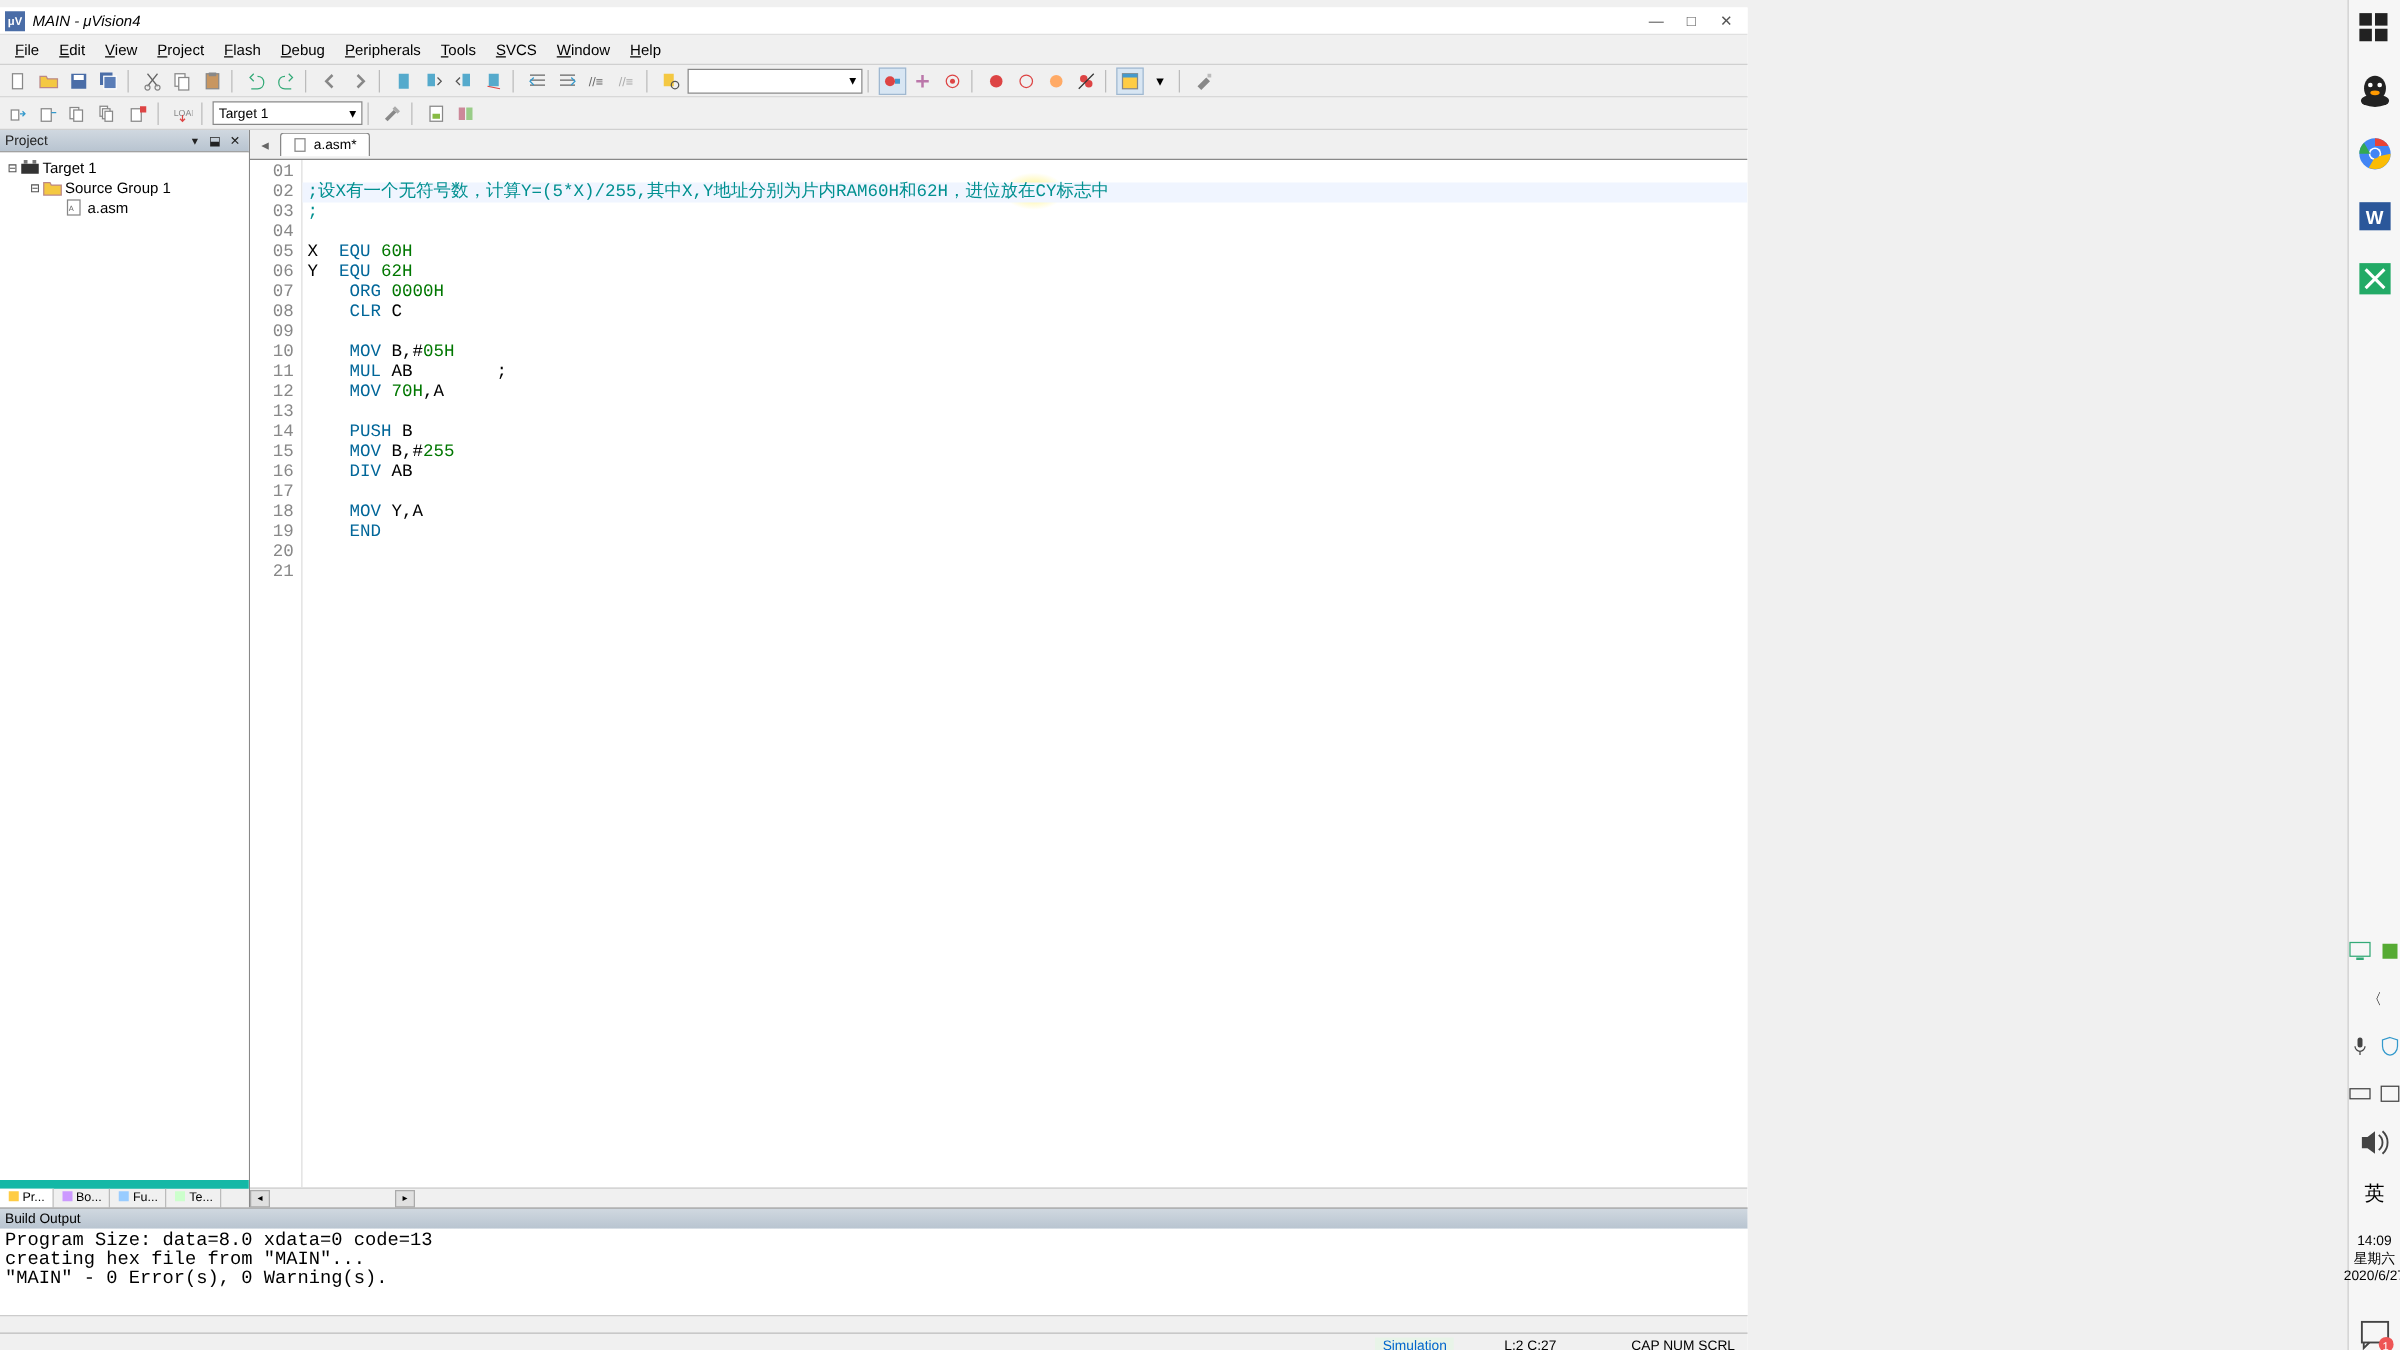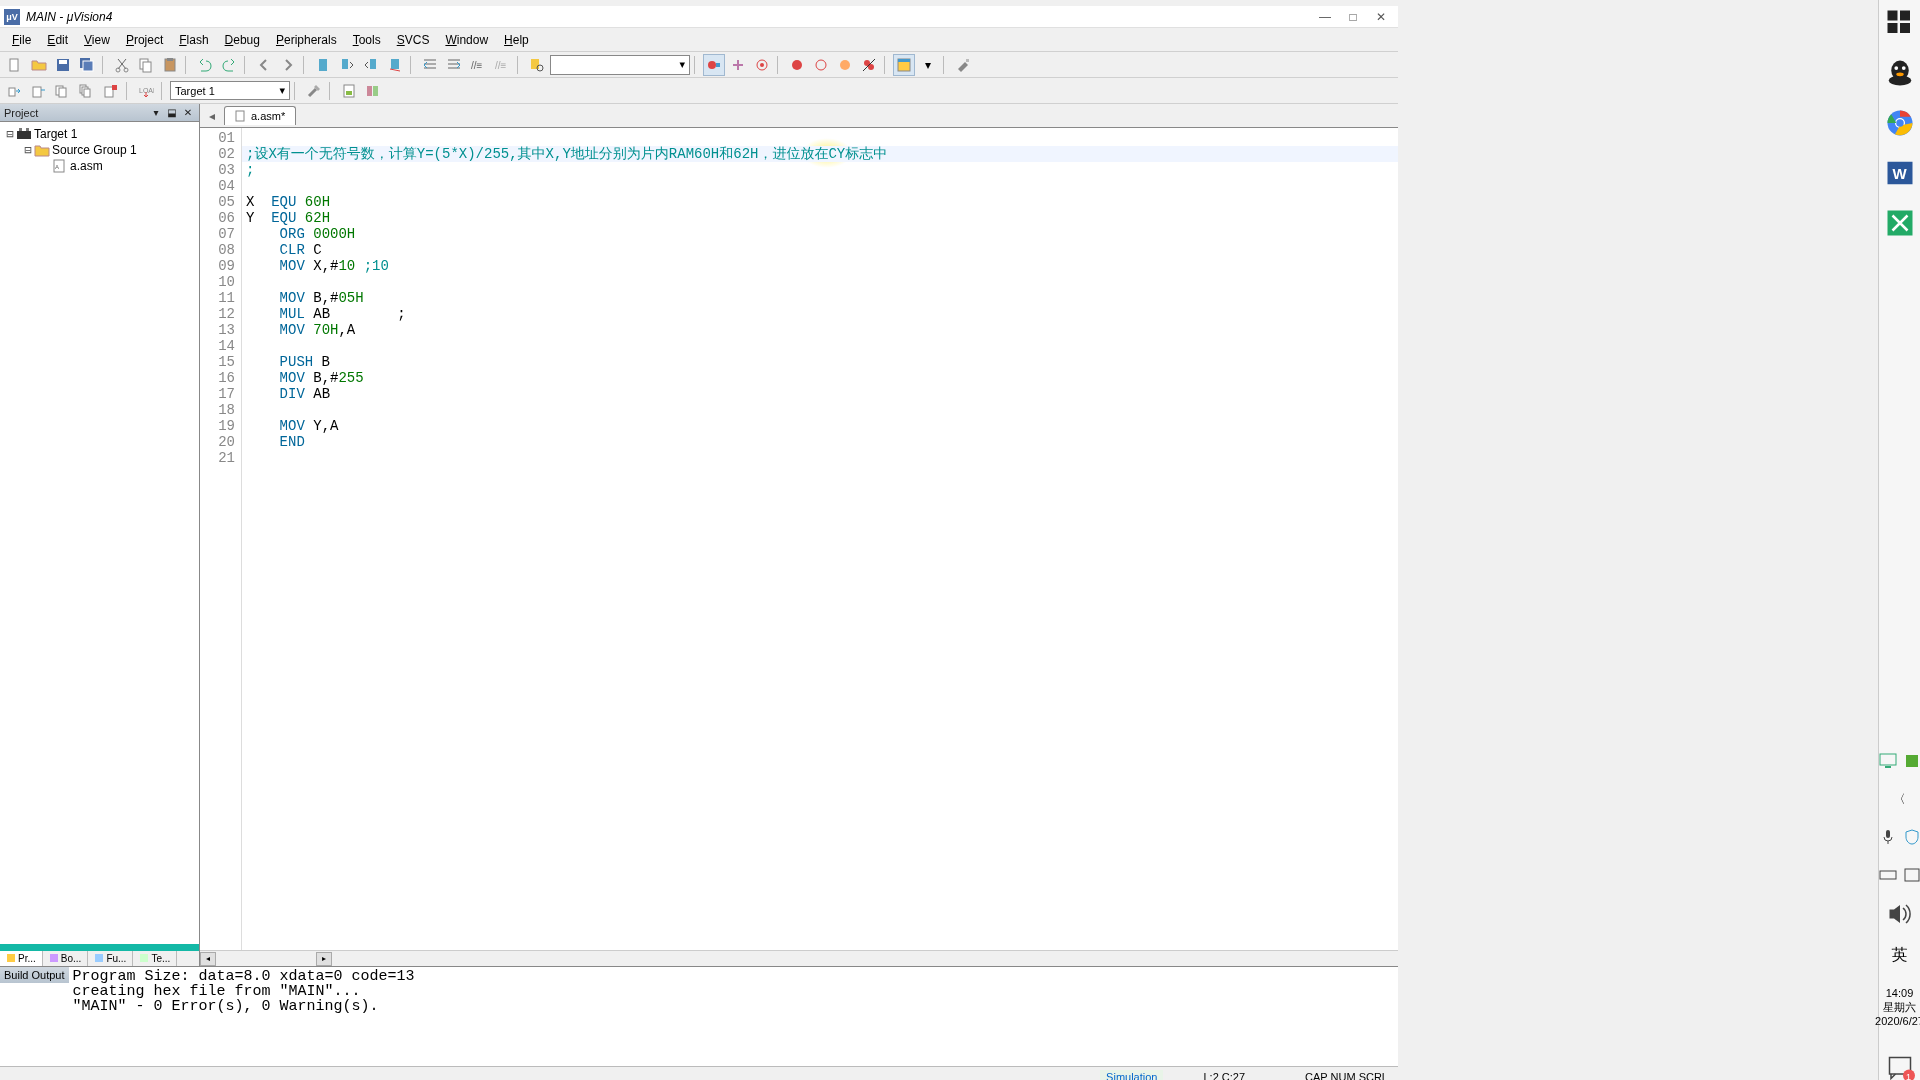--- a/index.html
+++ b/index.html
@@ -42,21 +42,21 @@
 .gutter .ln { height: 16px; line-height: 16px; text-align: right; }
 .code { flex: 1; padding-top: 2px; position: relative; }
 .code .line { height: 16px; line-height: 16px; white-space: pre; padding-left: 4px; position: relative; }
 .code .line.hl { background: #f0f5ff; }
 .kw { color: #006699; }
 .num { color: #007700; }
 .cmt { color: #009090; }
 .highlight-spot { position: absolute; width: 50px; height: 30px; background: radial-gradient(ellipse, rgba(255,240,100,0.9) 0%, rgba(255,240,100,0) 70%); pointer-events: none; }
 .hscroll { height: 16px; background: #f0f0f0; border-top: 1px solid #ccc; display: flex; align-items: center; }
 .hscroll .sb-btn { width: 16px; height: 14px; background: #e0e0e0; border: 1px solid #aaa; cursor: pointer; display: flex; align-items: center; justify-content: center; font-size: 8px; }
-.build-panel { height: 100px; border-top: 1px solid #888; display: flex; }
+.build-panel { height: 100px; border-top: 1px solid #888; display: flex; flex-direction: column; }
 .build-header { height: 16px; background: linear-gradient(#d0d8e0,#b8c4d0); padding: 0 4px; font-size: 11px; display: flex; align-items: center; }
 .build-body { flex: 1; background: #fff; font-family: "Courier New", monospace; font-size: 15px; padding: 2px 4px; overflow: auto; }
 .build-body .bl { white-space: pre; line-height: 15px; }
 .build-scroll { height: 14px; background: #f0f0f0; border-top: 1px solid #ccc; }
 .statusbar { height: 20px; background: #f0f0f0; border-top: 1px solid #bbb; display: flex; align-items: center; font-size: 11px; padding: 0 6px; }
 .statusbar .st-sim { margin-left: auto; margin-right: 40px; color: #0066cc; background: #e8f4e8; padding: 1px 6px; }
 .statusbar .st-pos { margin-right: 60px; }
 .statusbar .st-caps { margin-right: 4px; }
 .right-rail { position: absolute; right: 0; top: 0; width: 42px; height: 1080px; background: #f6f6f6; border-left: 1px solid #ccc; display: flex; flex-direction: column; align-items: center; padding-top: 8px; gap: 20px; }
 .rail-icn { width: 30px; height: 30px; display: flex; align-items: center; justify-content: center; cursor: pointer; }
@@ -450,21 +450,20 @@
         <div class="code" id="code">
           <div class="highlight-spot" style="left:560px; top:10px;"></div>
         <div class="line"><span></span></div>
             <div class="line hl"><span class="cmt">;设X有一个无符号数，计算Y=(5*X)/255,其中X,Y地址分别为片内RAM60H和62H，进位放在CY标志中</span></div>
             <div class="line"><span class="cmt">;</span></div>
             <div class="line"><span></span></div>
             <div class="line"><span>X  </span><span class="kw">EQU</span><span> </span><span class="num">60H</span></div>
             <div class="line"><span>Y  </span><span class="kw">EQU</span><span> </span><span class="num">62H</span></div>
             <div class="line"><span>    </span><span class="kw">ORG</span><span> </span><span class="num">0000H</span></div>
             <div class="line"><span>    </span><span class="kw">CLR</span><span> C</span></div>
-            <div class="line"><span>    </span><span class="kw">MOV</span><span> X,#</span><span class="num">10</span><span class="cmt"> ;10</span></div>
             <div class="line"><span></span></div>
             <div class="line"><span>    </span><span class="kw">MOV</span><span> B,#</span><span class="num">05H</span></div>
             <div class="line"><span>    </span><span class="kw">MUL</span><span> AB        ;</span></div>
             <div class="line"><span>    </span><span class="kw">MOV</span><span> </span><span class="num">70H</span><span>,A</span></div>
             <div class="line"><span></span></div>
             <div class="line"><span>    </span><span class="kw">PUSH</span><span> B</span></div>
             <div class="line"><span>    </span><span class="kw">MOV</span><span> B,#</span><span class="num">255</span></div>
             <div class="line"><span>    </span><span class="kw">DIV</span><span> AB</span></div>
             <div class="line"><span></span></div>
             <div class="line"><span>    </span><span class="kw">MOV</span><span> Y,A</span></div>

